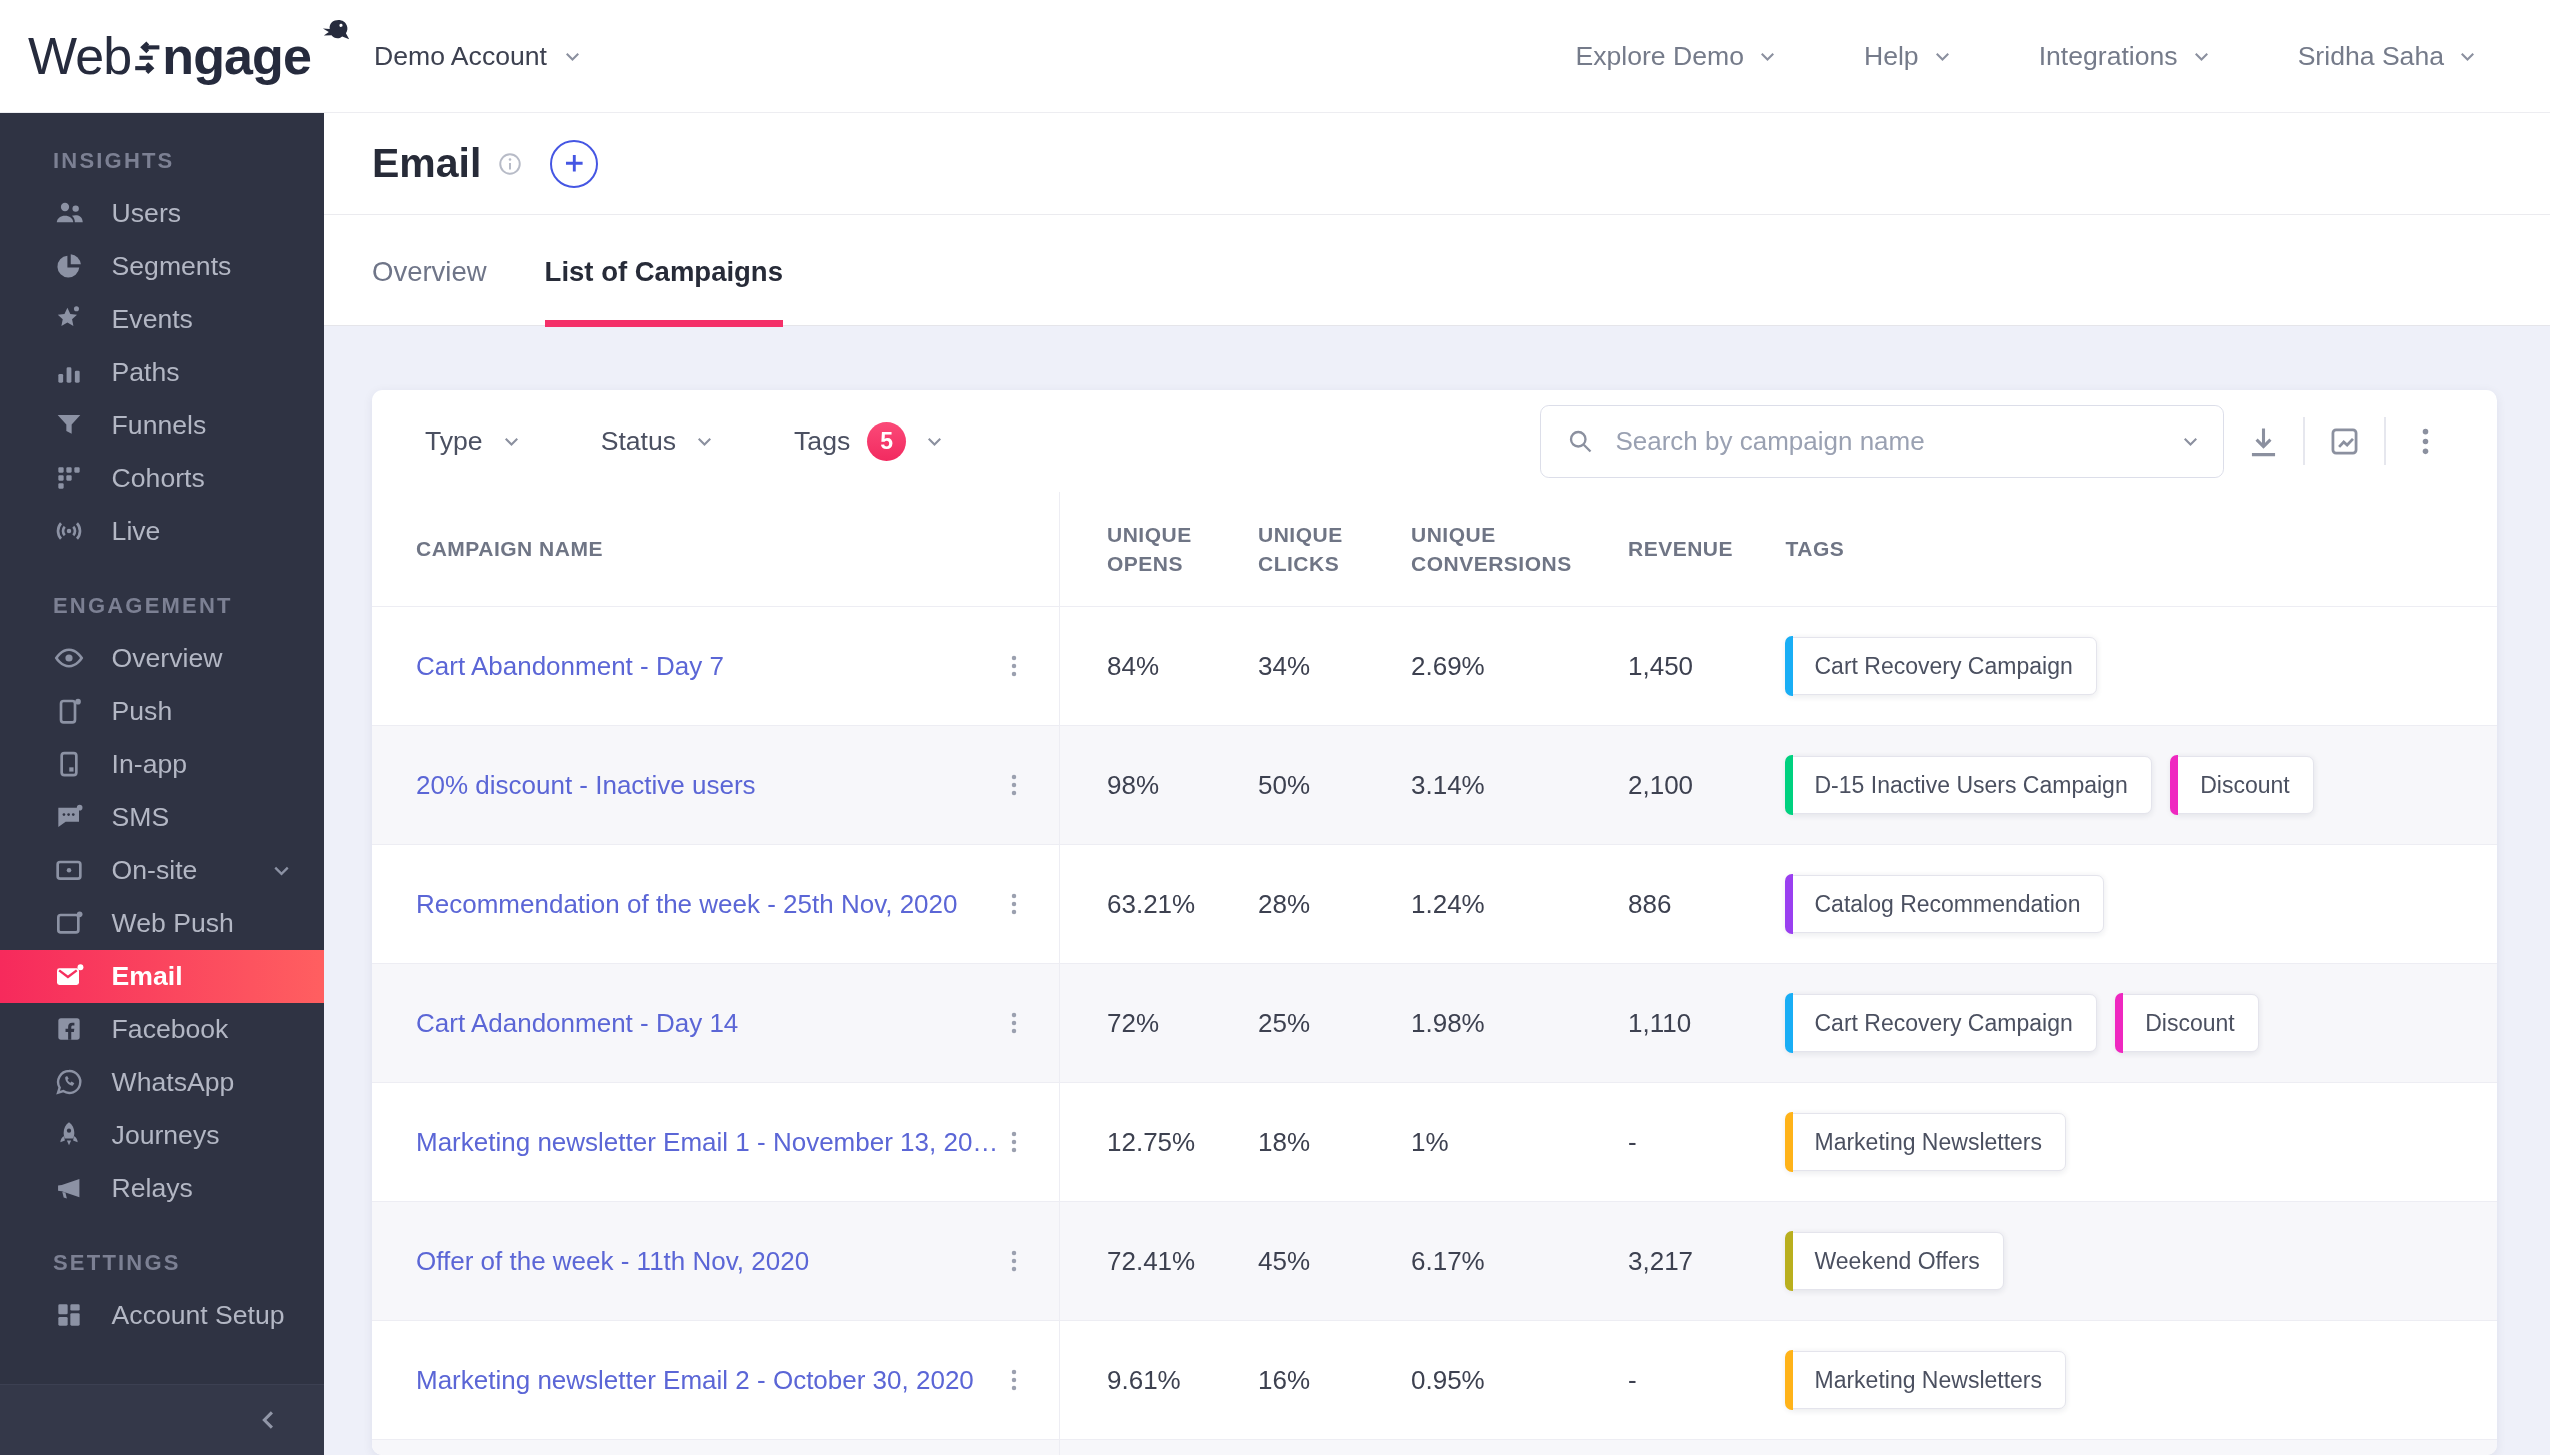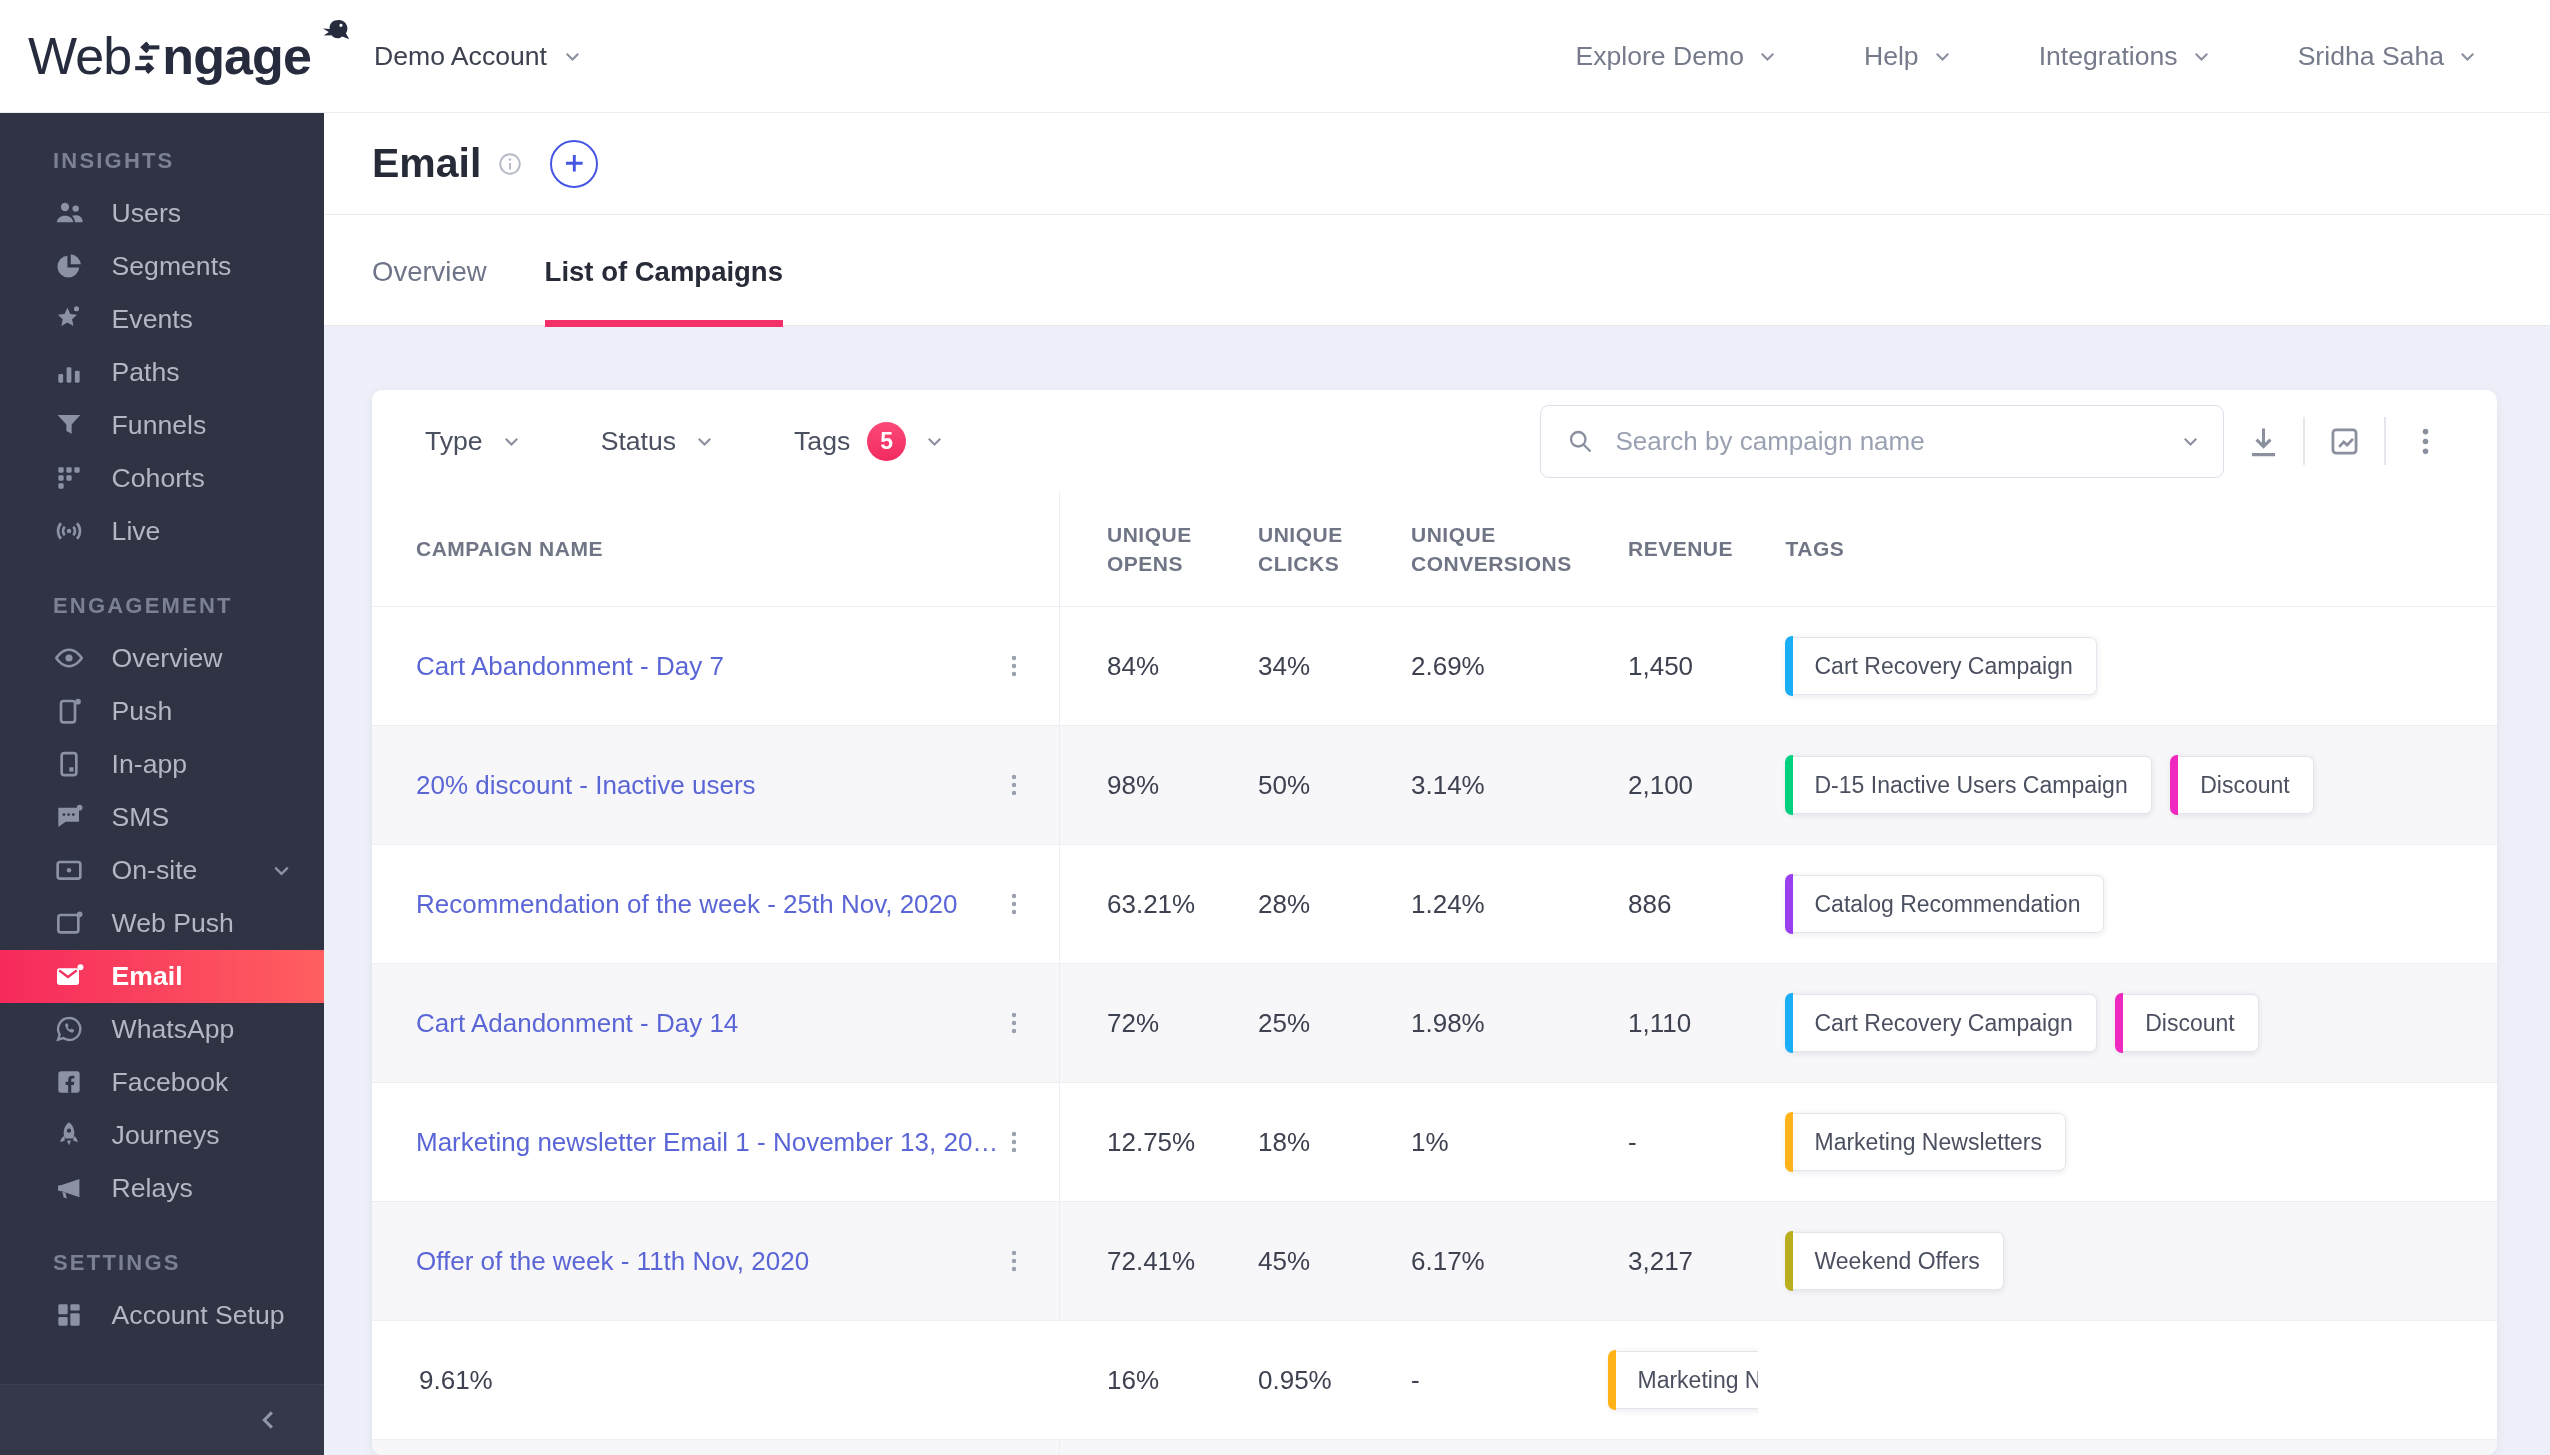--- a/index.html
+++ b/index.html
@@ -308,35 +308,35 @@
                 <svg viewBox="0 0 24 24">
                   <rect x="3" y="6.2" width="16.5" height="12.5" rx="1.8" fill="#ffffff"></rect>
                   <path d="M4.6 7.8l6.6 5 6.6-5" fill="none" stroke="#f6305f" stroke-width="1.8"></path>
                   <circle cx="20.6" cy="5.4" r="2.2" fill="#ffffff"></circle>
                 </svg>
               </span>
             <span class="si-label">Email</span>
           </div>
           <div class="side-item">
             <span class="si-icon">
+                <svg viewBox="0 0 24 24">
+                  <rect x="4" y="4" width="16" height="16" rx="2" fill="currentColor"></rect>
+                  <path d="M13.7 20v-5.8h1.95l.35-2.3h-2.3v-1.3c0-.7.3-1.15 1.15-1.15h1.2V7.4c-.45-.05-1-.1-1.7-.1-1.9 0-3 1.05-3 2.95v1.65H9.4v2.3h1.95V20z" fill="#2f3343"></path>
+                </svg>
+              </span>
+            <span class="si-label">Facebook</span>
+          </div>
+          <div class="side-item">
+            <span class="si-icon">
                 <svg viewBox="0 0 24 24" fill="none" stroke="currentColor" stroke-width="1.8">
                   <path d="M12 3.8a8.2 8.2 0 0 0-7 12.4L3.8 20l3.9-1.2A8.2 8.2 0 1 0 12 3.8z"></path>
                   <path d="M9.2 8.3c-.5 3 2.5 6.4 5.6 6.6l1.2-1.9-2.1-1.3-.9.9c-.9-.4-1.8-1.4-2.1-2.3l.9-.8-1.2-2z" fill="currentColor" stroke="none"></path>
                 </svg>
               </span>
             <span class="si-label">WhatsApp</span>
-          </div>
-          <div class="side-item">
-            <span class="si-icon">
-                <svg viewBox="0 0 24 24">
-                  <rect x="4" y="4" width="16" height="16" rx="2" fill="currentColor"></rect>
-                  <path d="M13.7 20v-5.8h1.95l.35-2.3h-2.3v-1.3c0-.7.3-1.15 1.15-1.15h1.2V7.4c-.45-.05-1-.1-1.7-.1-1.9 0-3 1.05-3 2.95v1.65H9.4v2.3h1.95V20z" fill="#2f3343"></path>
-                </svg>
-              </span>
-            <span class="si-label">Facebook</span>
           </div>
           <div class="side-item">
             <span class="si-icon">
                 <svg viewBox="0 0 24 24" fill="currentColor">
                   <path d="M12 2.4c2.6 1.8 4 4.7 4 7.9 0 1.6-.3 3.1-1 4.4H9c-.7-1.3-1-2.8-1-4.4 0-3.2 1.4-6.1 4-7.9z"></path>
                   <circle cx="12" cy="8.8" r="1.6" fill="#2f3343"></circle>
                   <path d="M8.4 12.8c-1.7.8-2.8 2.5-2.9 4.6l3.4-1.3zM15.6 12.8c1.7.8 2.8 2.5 2.9 4.6l-3.4-1.3z"></path>
                   <path d="M10.4 16.2l1.6 3.4 1.6-3.4z"></path>
                 </svg>
               </span>
@@ -622,20 +622,30 @@
               <div class="cell tags">
                 <span class="tag-pill" style="--accent: #b9af1e;">
                     <i class="tag-accent"></i>
                     <span class="tag-label">Weekend Offers</span>
                   </span>
 
               </div>
             </div>
 
             <div class="trow tgrid">
+              <div class="cell name">
+                <a class="link">Marketing newsletter Email 2 - October 30, 2020</a>
+                <span class="kebab">
+                    <svg viewBox="0 0 24 24" fill="currentColor">
+                      <circle cx="12" cy="5.6" r="1.8"></circle>
+                      <circle cx="12" cy="12" r="1.8"></circle>
+                      <circle cx="12" cy="18.4" r="1.8"></circle>
+                    </svg>
+                  </span>
+              </div>
               <div class="cell num">9.61%</div>
               <div class="cell num">16%</div>
               <div class="cell num">0.95%</div>
               <div class="cell num">-</div>
               <div class="cell tags">
                 <span class="tag-pill" style="--accent: #ffb319;">
                     <i class="tag-accent"></i>
                     <span class="tag-label">Marketing Newsletters</span>
                   </span>
 

